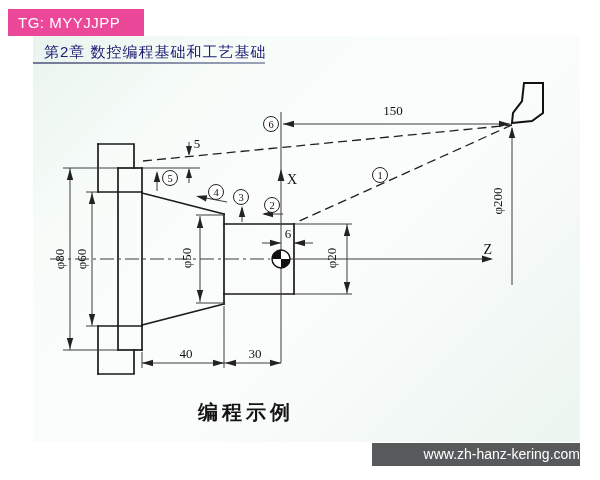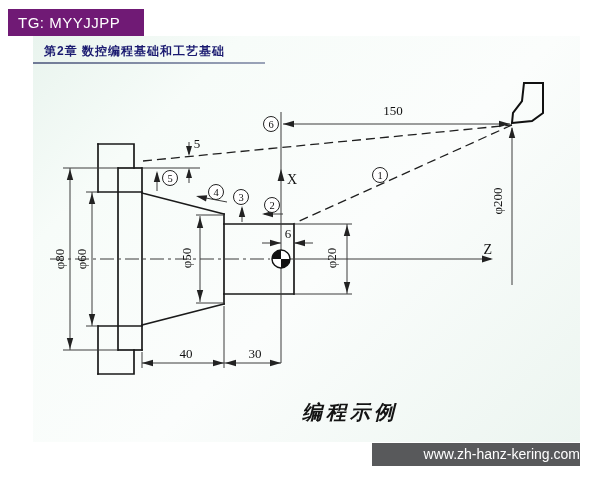--- a/index.html
+++ b/index.html
@@ -7,35 +7,35 @@
     width:600px;height:480px;position:relative;overflow:hidden;
     background:#ffffff;
     font-family:"Liberation Sans", sans-serif;
   }
   .panel{
     position:absolute;left:33px;top:36px;width:547px;height:406px;
     background:linear-gradient(135deg,#e9f4ee 0%,#f7fcf9 22%,#fbfdfc 55%,#ecf5f0 100%);
   }
   .tg-box{
     position:absolute;left:8px;top:9px;width:136px;height:27px;
-    background:#701a75;color:#ffffff;font-size:15px;line-height:27px;
+    background:#ec4899;color:#ffffff;font-size:15px;line-height:27px;
     padding-left:10px;box-sizing:border-box;letter-spacing:0.5px;
   }
   .header{
     position:absolute;left:44px;top:43px;width:300px;
-    color:#1a1a70;font-size:12px;font-weight:bold;letter-spacing:1px;
+    color:#1a1a70;font-size:15px;font-weight:normal;letter-spacing:1px;
     font-family:"Liberation Sans", sans-serif;
   }
   .header-underline{
     position:absolute;left:33px;top:62px;width:232px;height:2px;
     background:linear-gradient(90deg,#707a96,#9aa3b8);
   }
   .caption{
-    position:absolute;left:198px;top:399px;width:200px;text-align:right;
-    color:#141414;font-size:20px;font-weight:600;letter-spacing:4px;font-style:italic;
+    position:absolute;left:198px;top:399px;width:200px;text-align:left;
+    color:#141414;font-size:20px;font-weight:600;letter-spacing:4px;
   }
   .url-box{
     position:absolute;left:372px;top:443px;width:208px;height:23px;
     background:#58595b;color:#fff;font-size:14px;line-height:23px;
     text-align:right;
   }
   svg{position:absolute;left:0;top:0;}
   .ln{stroke:#1a1a1a;stroke-width:1.7;fill:none;stroke-linecap:square;}
   .tn{stroke:#3c3c3c;stroke-width:1;fill:none;}
   .dimln{stroke:#3c3c3c;stroke-width:1;fill:none;}

